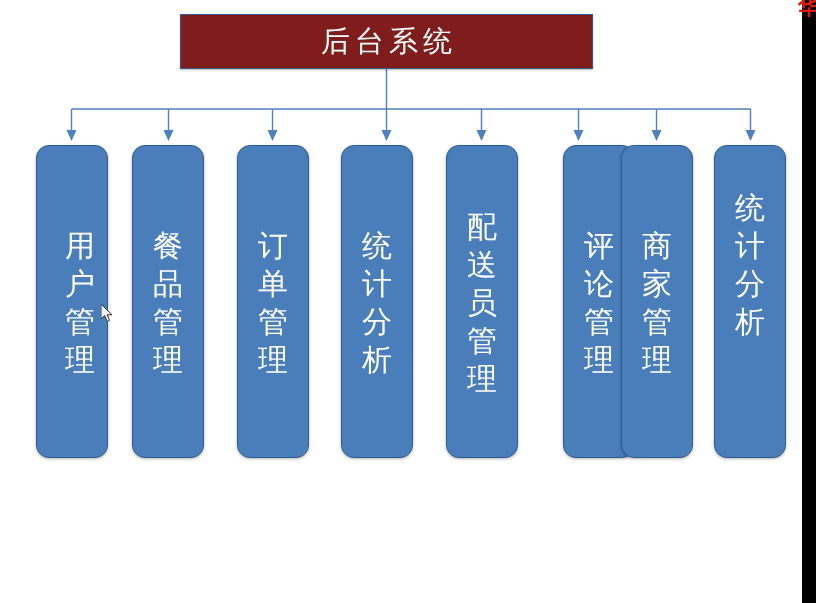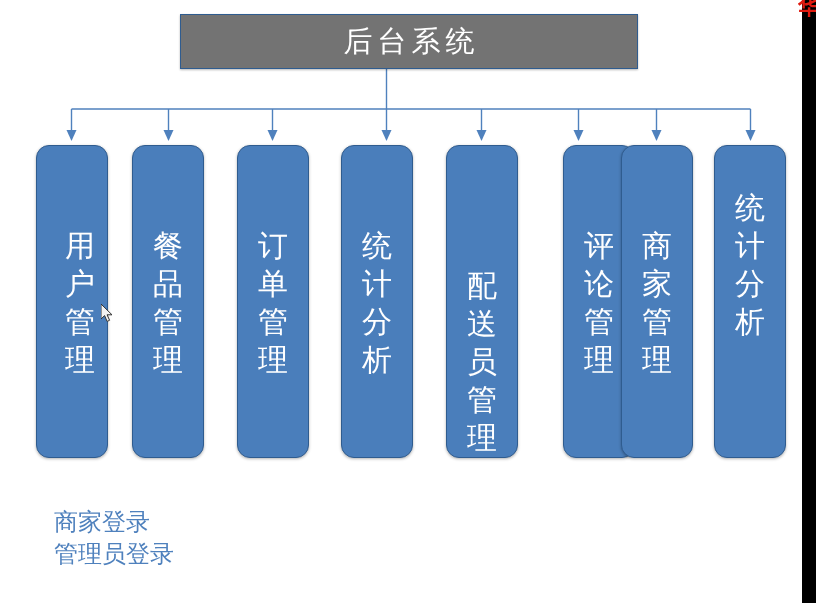--- a/index.html
+++ b/index.html
@@ -56,23 +56,23 @@
     width: 816px;
     height: 603px;
     pointer-events: none;
   }
 
   
   .root-node {
     position: absolute;
     left: 180px;
     top: 14px;
-    width: 458px;
+    width: 413px;
     height: 55px;
-    background: #737373;
+    background: #7f1d1d;
     border: 1px solid #2f5c8f;
     box-sizing: border-box;
     display: flex;
     align-items: center;
     justify-content: center;
     box-shadow: 0 1px 2px rgba(0,0,0,0.28);
   }
   .root-label {
     color: #ffffff;
     font-size: 29px;
@@ -182,38 +182,34 @@
     </div>
     <div class="child-node" style="left:115px;margin-left:17px;">
       <span class="child-label" style="margin-top: 81px;">餐品管理</span>
     </div>
     <div class="child-node" style="left:237px;">
       <span class="child-label" style="margin-top: 81px;">订单管理</span>
     </div>
     <div class="child-node" style="left:341px;">
       <span class="child-label" style="margin-top: 81px;">统计分析</span>
     </div>
-    <div class="child-node" style="left:446px;align-items:flex-end;">
+    <div class="child-node" style="left:446px;">
       <span class="child-label" style="margin-top: 62px;">配送员管理</span>
     </div>
     <div class="child-node" style="left:563px;">
       <span class="child-label" style="margin-top: 81px;">评论管理</span>
     </div>
     <div class="child-node" style="left:621px;">
       <span class="child-label" style="margin-top: 81px;">商家管理</span>
     </div>
     <div class="child-node" style="left:714px;">
       <span class="child-label" style="margin-top: 43px;">统计分析</span>
     </div>
   </div>
 
-  <div class="bottom-links">
-    <div class="bottom-link">商家登录</div>
-    <div class="bottom-link">管理员登录</div>
-  </div>
 
   <div class="corner-mark">华</div>
 
   <svg class="cursor" viewBox="0 0 14 20" width="14" height="20">
     <polygon points="0,0 0,15 3.6,11.6 6.1,17.4 8.6,16.3 6.1,10.8 11,10.8" fill="#f2f2f2" stroke="#333333" stroke-width="1"></polygon>
   </svg>
 
   <div class="edge-strip"></div>
 
 </div>

